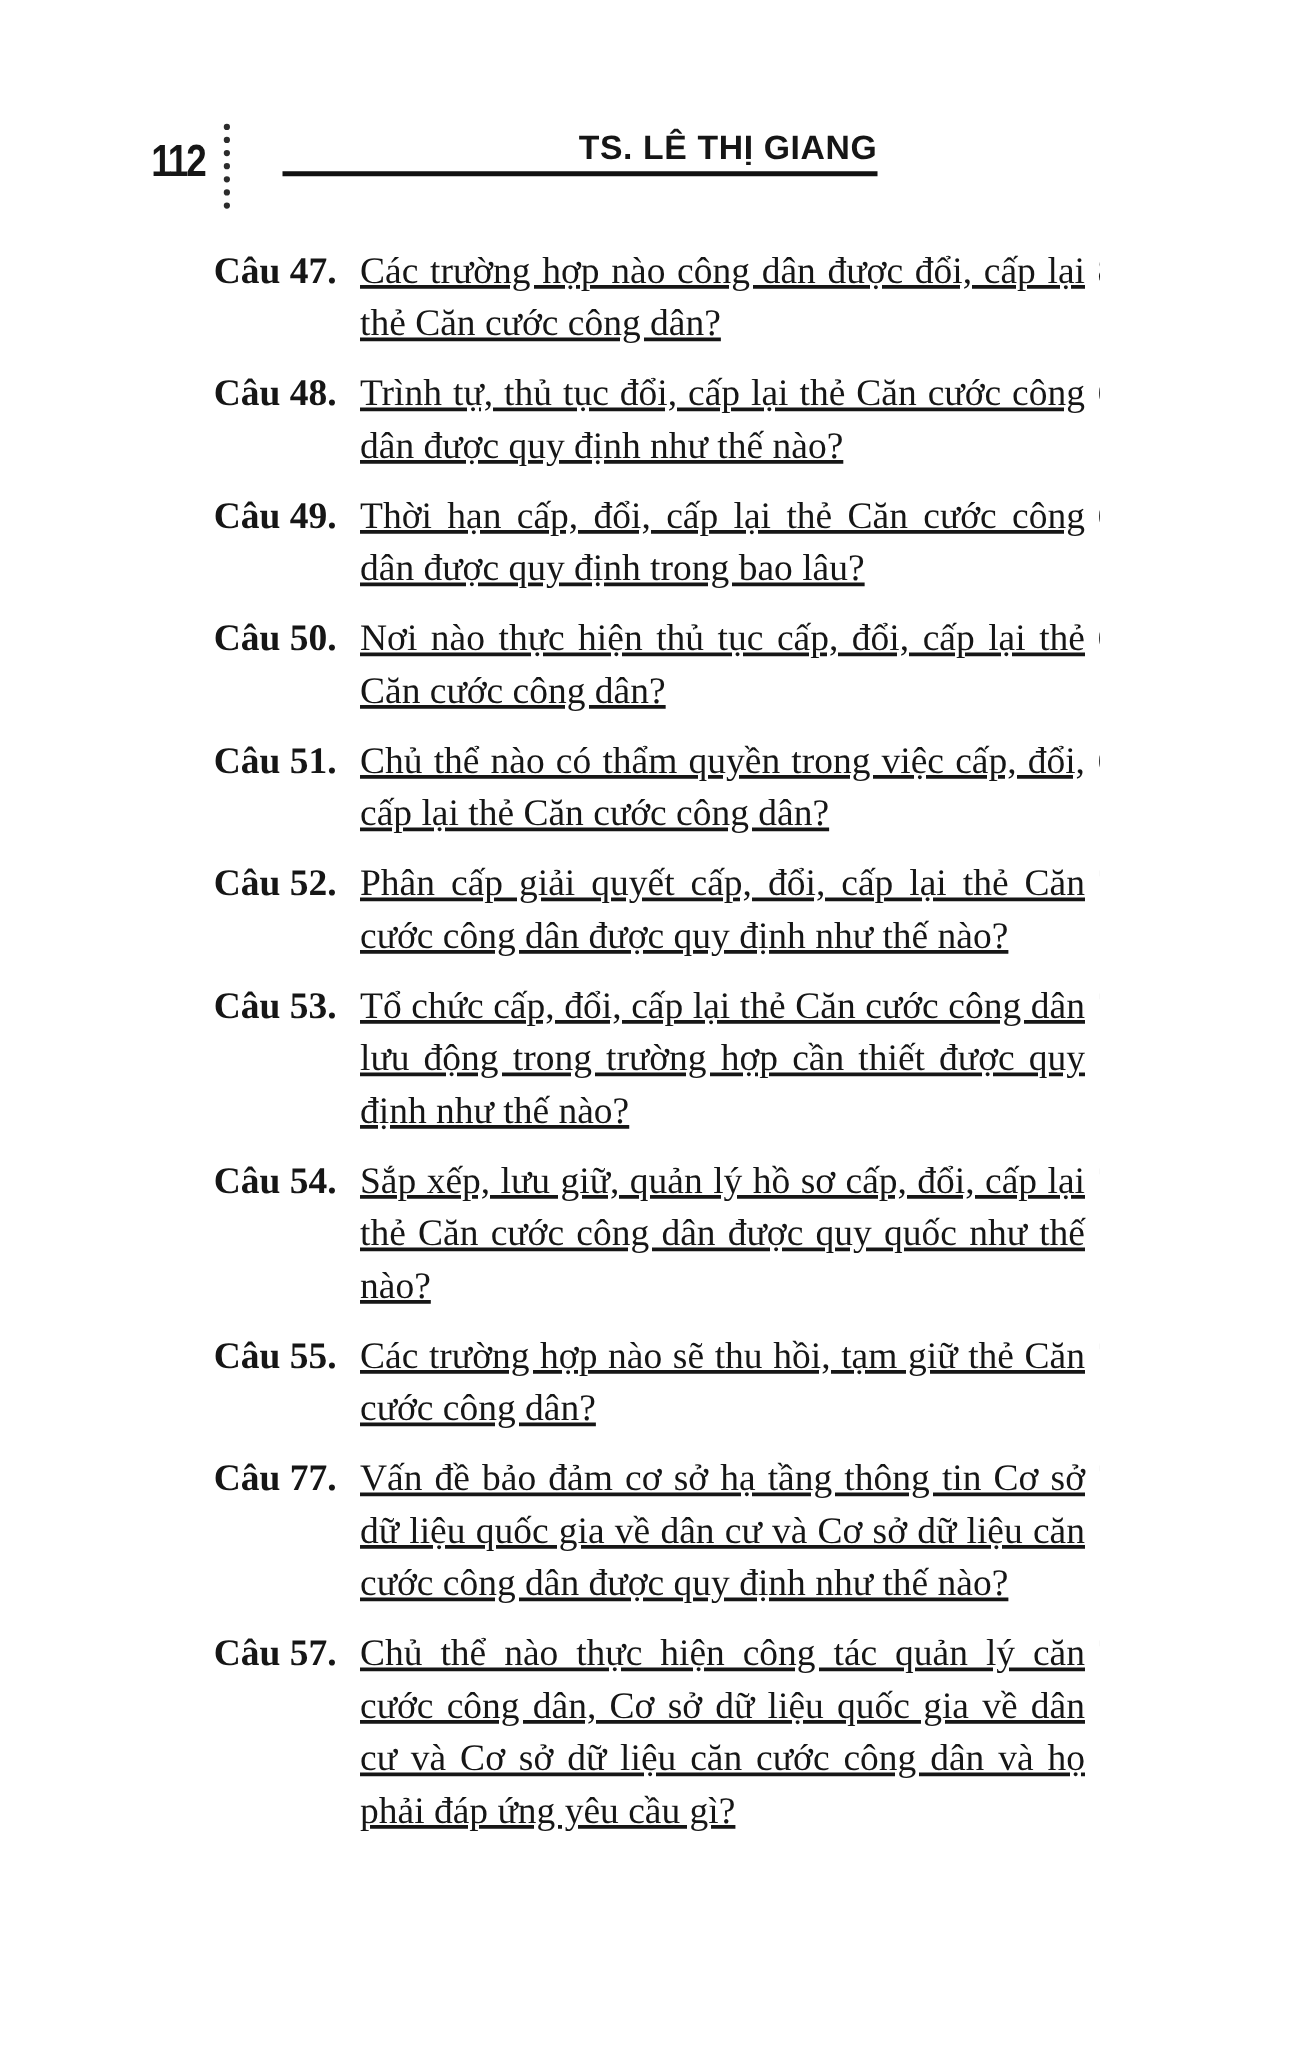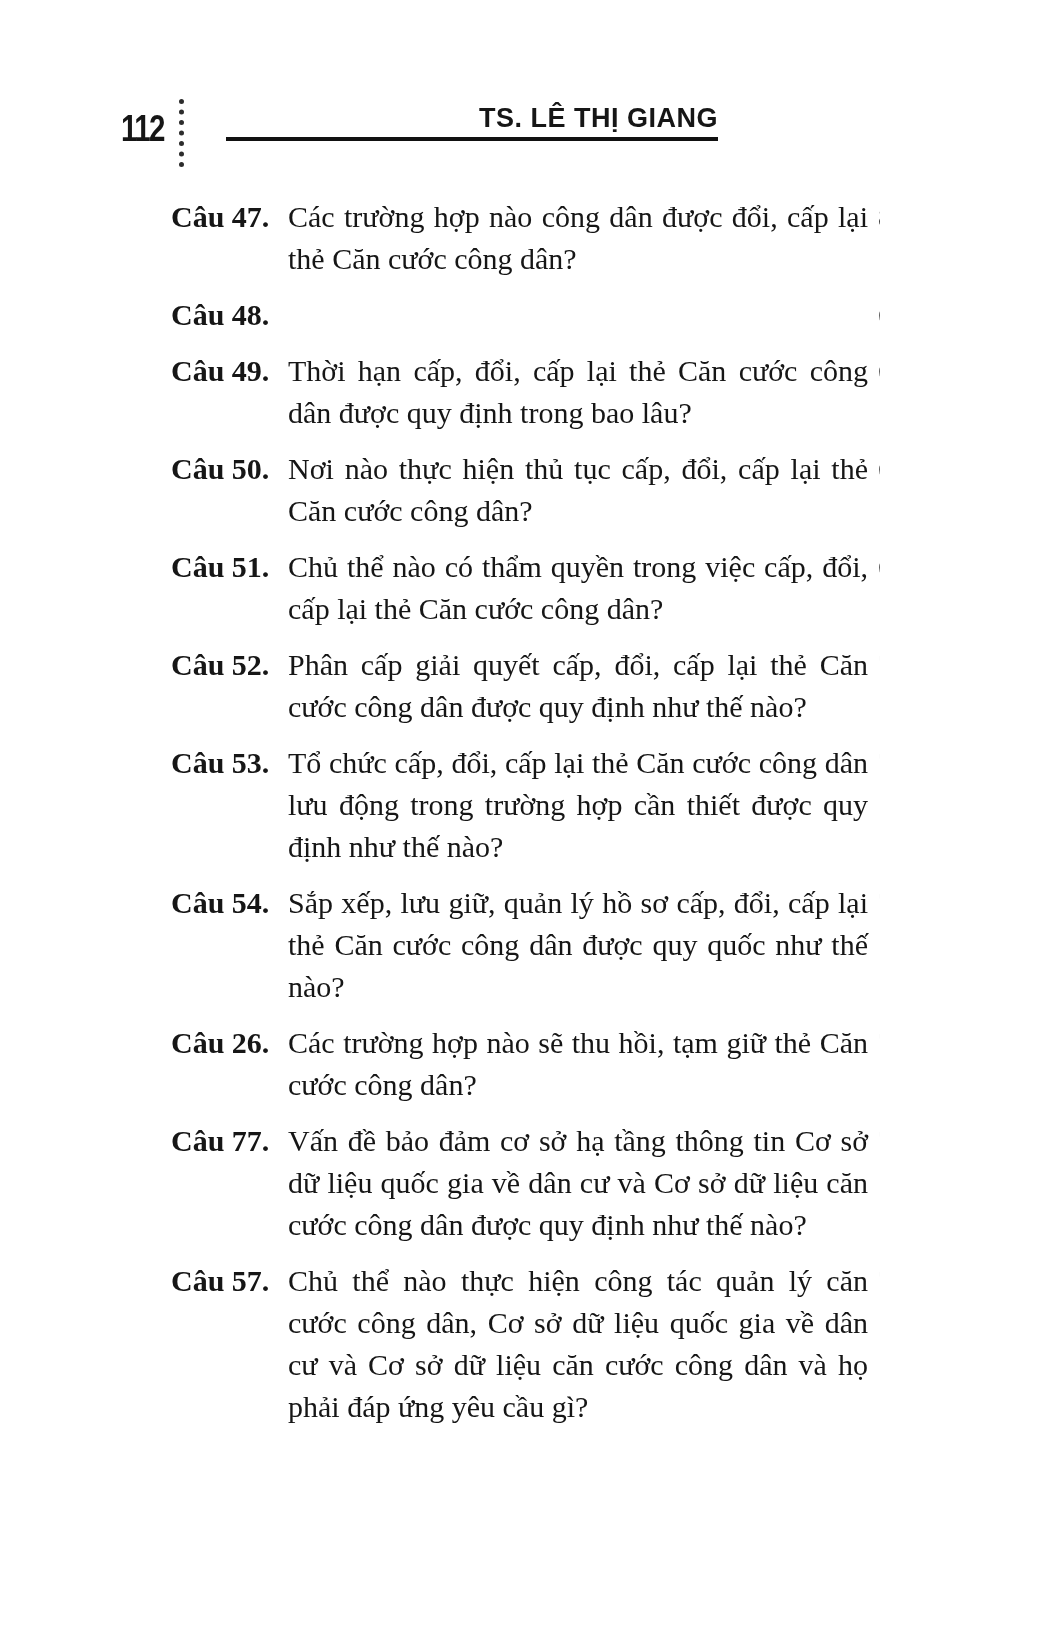--- a/index.html
+++ b/index.html
@@ -33,21 +33,21 @@
     position: absolute;
     left: 179px;
     top: 99px;
     height: 68px;
     width: 0;
     border-left: 5px dotted #2c2c2c;
   }
   .head-right {
     position: absolute;
     left: 226px;
-    right: 162px;
+    right: 178px;
     top: 103px;
   }
   .running-title {
     font-family: "Liberation Sans", sans-serif;
     font-weight: 600;
     font-size: 27px;
     letter-spacing: 0.5px;
     text-align: right;
     color: #161616;
     white-space: nowrap;
@@ -76,20 +76,21 @@
     margin-bottom: 14px;
   }
   .entry-label {
     flex: 0 0 117px;
     font-weight: 700;
     white-space: nowrap;
   }
   .entry-text {
     flex: 0 0 580px;
     text-align: justify;
+    text-decoration: underline;
   }
   .entry-page {
     margin-left: auto;
     text-align: right;
     white-space: nowrap;
   }
 </style>
 </head>
 <body>
 
@@ -106,20 +107,21 @@
 
   <main class="toc">
   <div class="entry">
     <div class="entry-label">Câu 47.</div>
     <div class="entry-text">Các trường hợp nào công dân được đổi, cấp lại thẻ Căn cước công dân?</div>
     <div class="entry-page">81</div>
   </div>
 
   <div class="entry">
     <div class="entry-label">Câu 48.</div>
+    <div class="entry-text">Trình tự, thủ tục đổi, cấp lại thẻ Căn cước công dân được quy định như thế nào?</div>
     <div class="entry-page">68</div>
   </div>
 
   <div class="entry">
     <div class="entry-label">Câu 49.</div>
     <div class="entry-text">Thời hạn cấp, đổi, cấp lại thẻ Căn cước công dân được quy định trong bao lâu?</div>
     <div class="entry-page">68</div>
   </div>
 
   <div class="entry">
@@ -146,21 +148,21 @@
     <div class="entry-page">70</div>
   </div>
 
   <div class="entry">
     <div class="entry-label">Câu 54.</div>
     <div class="entry-text">Sắp xếp, lưu giữ, quản lý hồ sơ cấp, đổi, cấp lại thẻ Căn cước công dân được quy quốc như thế nào?</div>
     <div class="entry-page">71</div>
   </div>
 
   <div class="entry">
-    <div class="entry-label">Câu 26.</div>
+    <div class="entry-label">Câu 55.</div>
     <div class="entry-text">Các trường hợp nào sẽ thu hồi, tạm giữ thẻ Căn cước công dân?</div>
     <div class="entry-page">71</div>
   </div>
 
   <div class="entry">
     <div class="entry-label">Câu 77.</div>
     <div class="entry-text">Vấn đề bảo đảm cơ sở hạ tầng thông tin Cơ sở dữ liệu quốc gia về dân cư và Cơ sở dữ liệu căn cước công dân được quy định như thế nào?</div>
     <div class="entry-page">73</div>
   </div>
 

